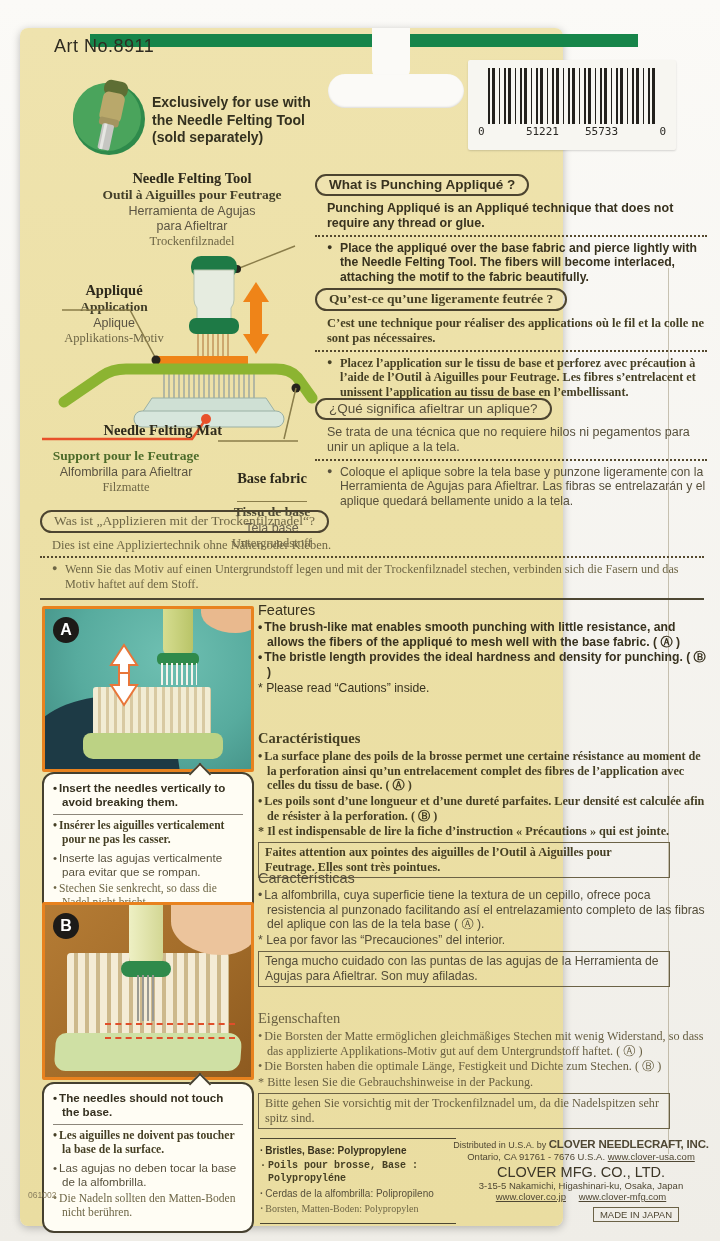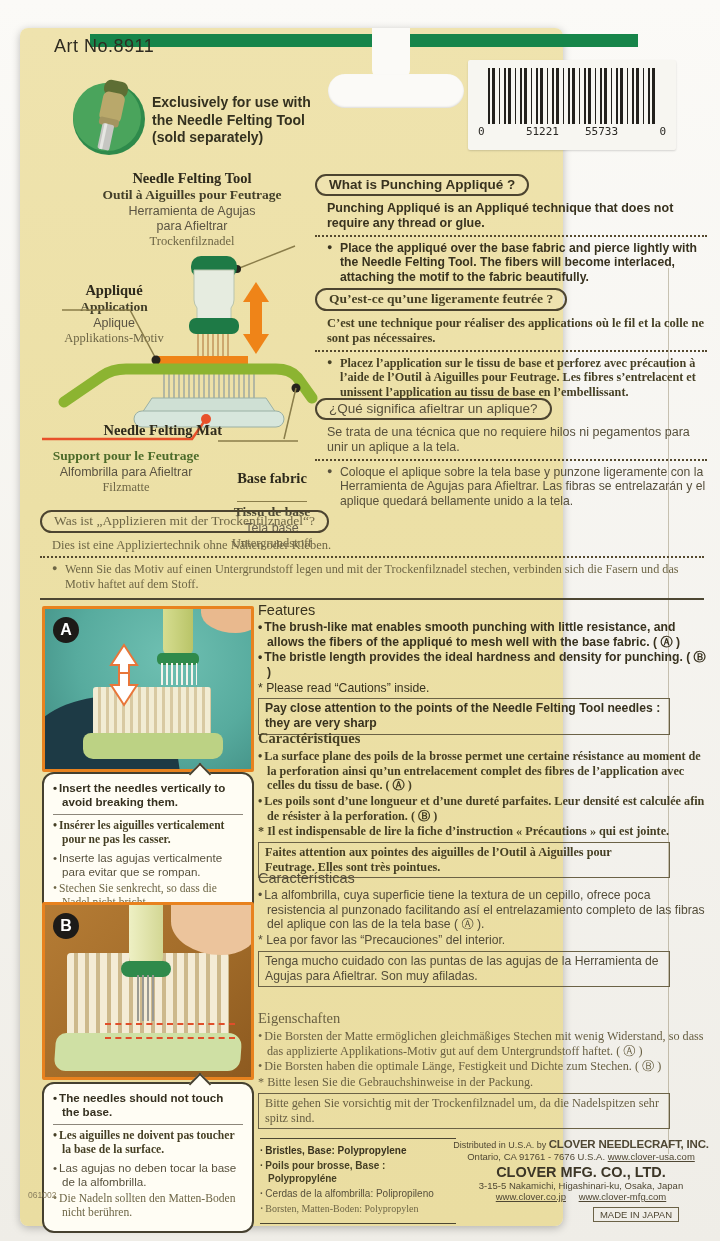--- a/index.html
+++ b/index.html
@@ -120,29 +120,29 @@
   .ci-de{color:#6e6646;font-family:"Liberation Serif",serif;}
 
   .footer-code{left:8px;top:1162px;font-size:8.5px;color:#8a7f5e;}
 
   
   .materials{left:240px;top:1110px;width:196px;border-top:1.5px solid #4d4733;border-bottom:1.5px solid #4d4733;
              padding:5px 0 6px 0;}
   .mline{font-size:10px;line-height:1.3;padding-left:8px;text-indent:-8px;margin-bottom:2px;}
   .mline::before{content:"·";font-weight:700;margin-right:2px;}
   .m-en{font-weight:700;color:#38321f;}
-  .m-fr{font-weight:700;color:#453f24;font-family:Liberation Sans, sans-serif;}
+  .m-fr{font-weight:700;color:#453f24;font-family:Liberation Mono, monospace;}
   .m-es{color:#57503c;}
   .m-de{color:#6e6646;font-family:"Liberation Serif",serif;}
   .company{left:432px;top:1110px;width:258px;text-align:center;color:#4f4733;}
   .c-line1{font-size:9px;}
   .c-line1 b{font-size:11.5px;letter-spacing:-.2px;}
   .c-line2{font-size:9.5px;margin-top:1px;}
   .c-url{text-decoration:underline;}
-  .c-mfg{font-size:14.5px;font-weight:700;margin-top:2px;color:#3c3627;}
+  .c-mfg{font-size:14.5px;font-weight:400;margin-top:2px;color:#3c3627;}
   .c-addr{font-size:9.5px;}
   .c-urls{font-size:9.5px;}
   .c-urls span{text-decoration:underline;margin:0 5px;}
   .made-in{display:inline-block;border:1px solid #6b6246;padding:1px 6px;font-size:9.5px;margin-top:5px;
            margin-left:110px;color:#4f4733;}
 </style>
 </head>
 <body>
 
 <div class="stage">
@@ -349,21 +349,20 @@
       <div class="ci ci-fr">Les aiguilles ne doivent pas toucher la base de la surface.</div>
       <div class="ci ci-es">Las agujas no deben tocar la base de la alfombrilla.</div>
       <div class="ci ci-de">Die Nadeln sollten den Matten-Boden nicht berühren.</div>
     </div>
 
     <div class="abs feat f-en feat-en">
       <div class="feat-head">Features</div>
       <div class="fbullet">The brush-like mat enables smooth punching with little resistance, and allows the fibers of the appliqué to mesh well with the base fabric. ( Ⓐ )</div>
       <div class="fbullet">The bristle length provides the ideal hardness and density for punching. ( Ⓑ )</div>
       <div class="fnote">* Please read “Cautions” inside.</div>
-      <div class="fcaution">Pay close attention to the points of the Needle Felting Tool needles : they are very sharp</div>
     </div>
 
     <div class="abs feat f-fr feat-fr">
       <div class="feat-head">Caractéristiques</div>
       <div class="fbullet">La surface plane des poils de la brosse permet une certaine résistance au moment de la perforation ainsi qu’un entrelacement complet des fibres de l’application avec celles du tissu de base. ( Ⓐ )</div>
       <div class="fbullet">Les poils sont d’une longueur et d’une dureté parfaites. Leur densité est calculée afin de résister à la perforation. ( Ⓑ )</div>
       <div class="fnote">* Il est indispensable de lire la fiche d’instruction « Précautions » qui est jointe.</div>
       <div class="fcaution">Faites attention aux pointes des aiguilles de l’Outil à Aiguilles pour Feutrage. Elles sont très pointues.</div>
     </div>
 

